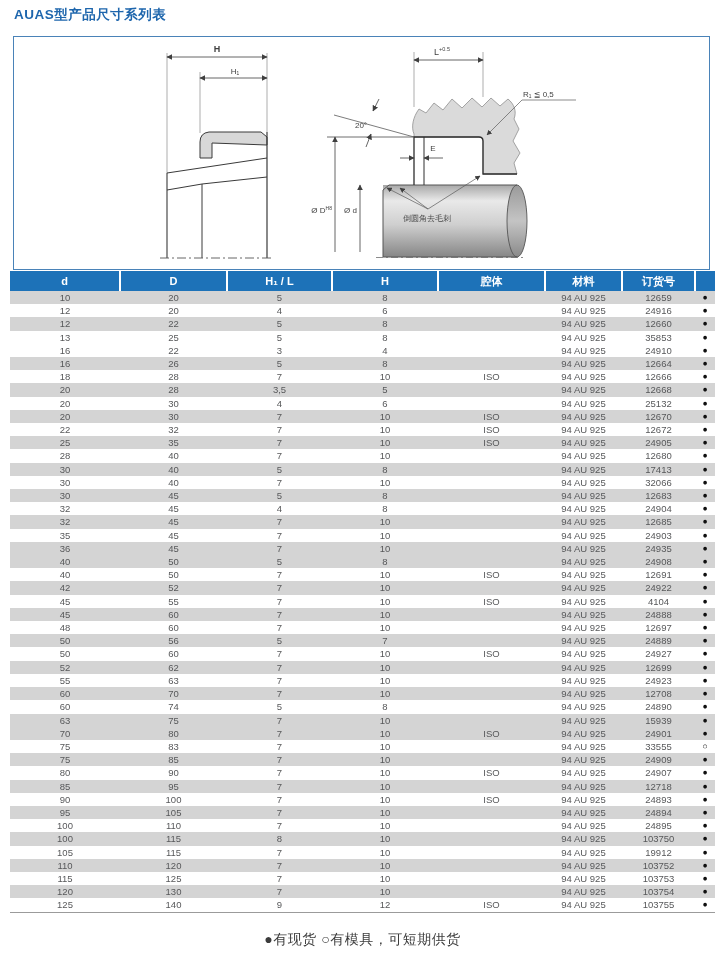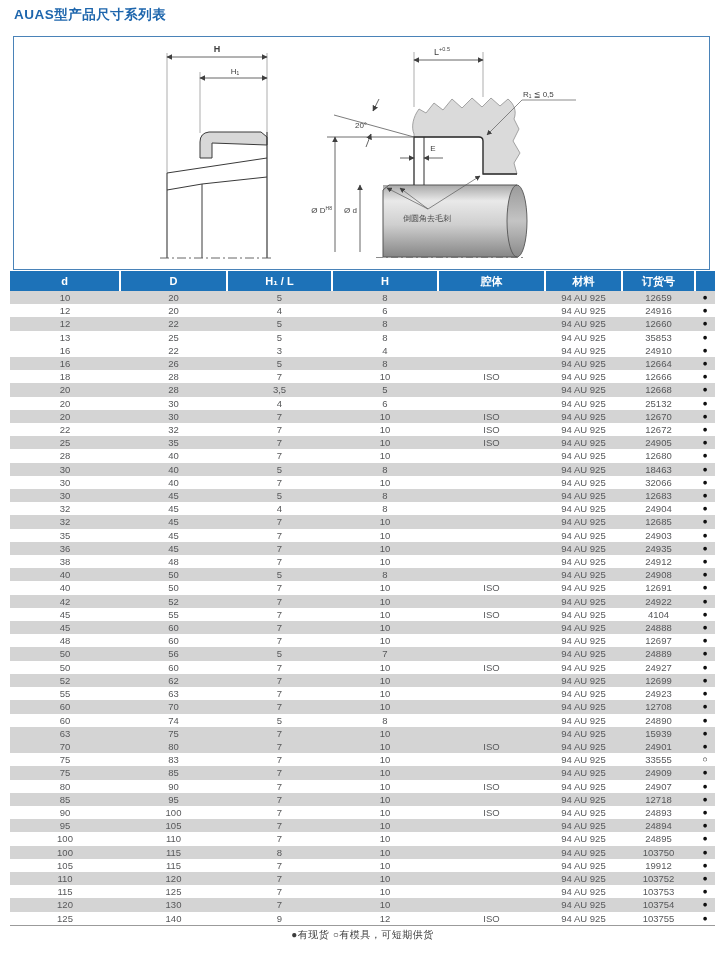--- a/index.html
+++ b/index.html
@@ -28,21 +28,21 @@
   }
   table.size-table th:first-child{border-left:none;}
   table.size-table td{
     height:13.2px;padding:0;font-size:9.5px;line-height:13.2px;
     color:#57585a;text-align:center;white-space:nowrap;overflow:hidden;
   }
   table.size-table tr.stripe td{background:#d4d4d4;}
   table.size-table td.avail{font-size:8.5px;color:#101010;}
   .legend{
     width:705px;border-top:1px solid #9b9b9b;margin-top:0;
-    text-align:center;font-size:10px;color:#3c3c3c;padding-top:2px;
+    text-align:center;font-size:14px;color:#3c3c3c;padding-top:18px;
     letter-spacing:.5px;
   }
   .dimtext{fill:#3f3f3f;font-size:9px;font-family:"Liberation Sans","DejaVu Sans",sans-serif;}
   .dimtext-s{fill:#3f3f3f;font-size:8px;font-family:"Liberation Sans","DejaVu Sans",sans-serif;}
   .cn{fill:#4a4a4a;font-size:8px;font-family:"DejaVu Sans","Liberation Sans",sans-serif;}
 </style>
 </head>
 <body>
 
 <div class="page-title">AUAS型产品尺寸系列表</div>
@@ -298,21 +298,21 @@
           <td>12680</td>
           <td class="avail">●</td>
         </tr>
         <tr class="stripe">
           <td>30</td>
           <td>40</td>
           <td>5</td>
           <td>8</td>
           <td></td>
           <td>94 AU 925</td>
-          <td>18463</td>
+          <td>17413</td>
           <td class="avail">●</td>
         </tr>
         <tr>
           <td>30</td>
           <td>40</td>
           <td>7</td>
           <td>10</td>
           <td></td>
           <td>94 AU 925</td>
           <td>32066</td>
@@ -359,30 +359,20 @@
           <td class="avail">●</td>
         </tr>
         <tr class="stripe">
           <td>36</td>
           <td>45</td>
           <td>7</td>
           <td>10</td>
           <td></td>
           <td>94 AU 925</td>
           <td>24935</td>
-          <td class="avail">●</td>
-        </tr>
-        <tr>
-          <td>38</td>
-          <td>48</td>
-          <td>7</td>
-          <td>10</td>
-          <td></td>
-          <td>94 AU 925</td>
-          <td>24912</td>
           <td class="avail">●</td>
         </tr>
         <tr class="stripe">
           <td>40</td>
           <td>50</td>
           <td>5</td>
           <td>8</td>
           <td></td>
           <td>94 AU 925</td>
           <td>24908</td>

